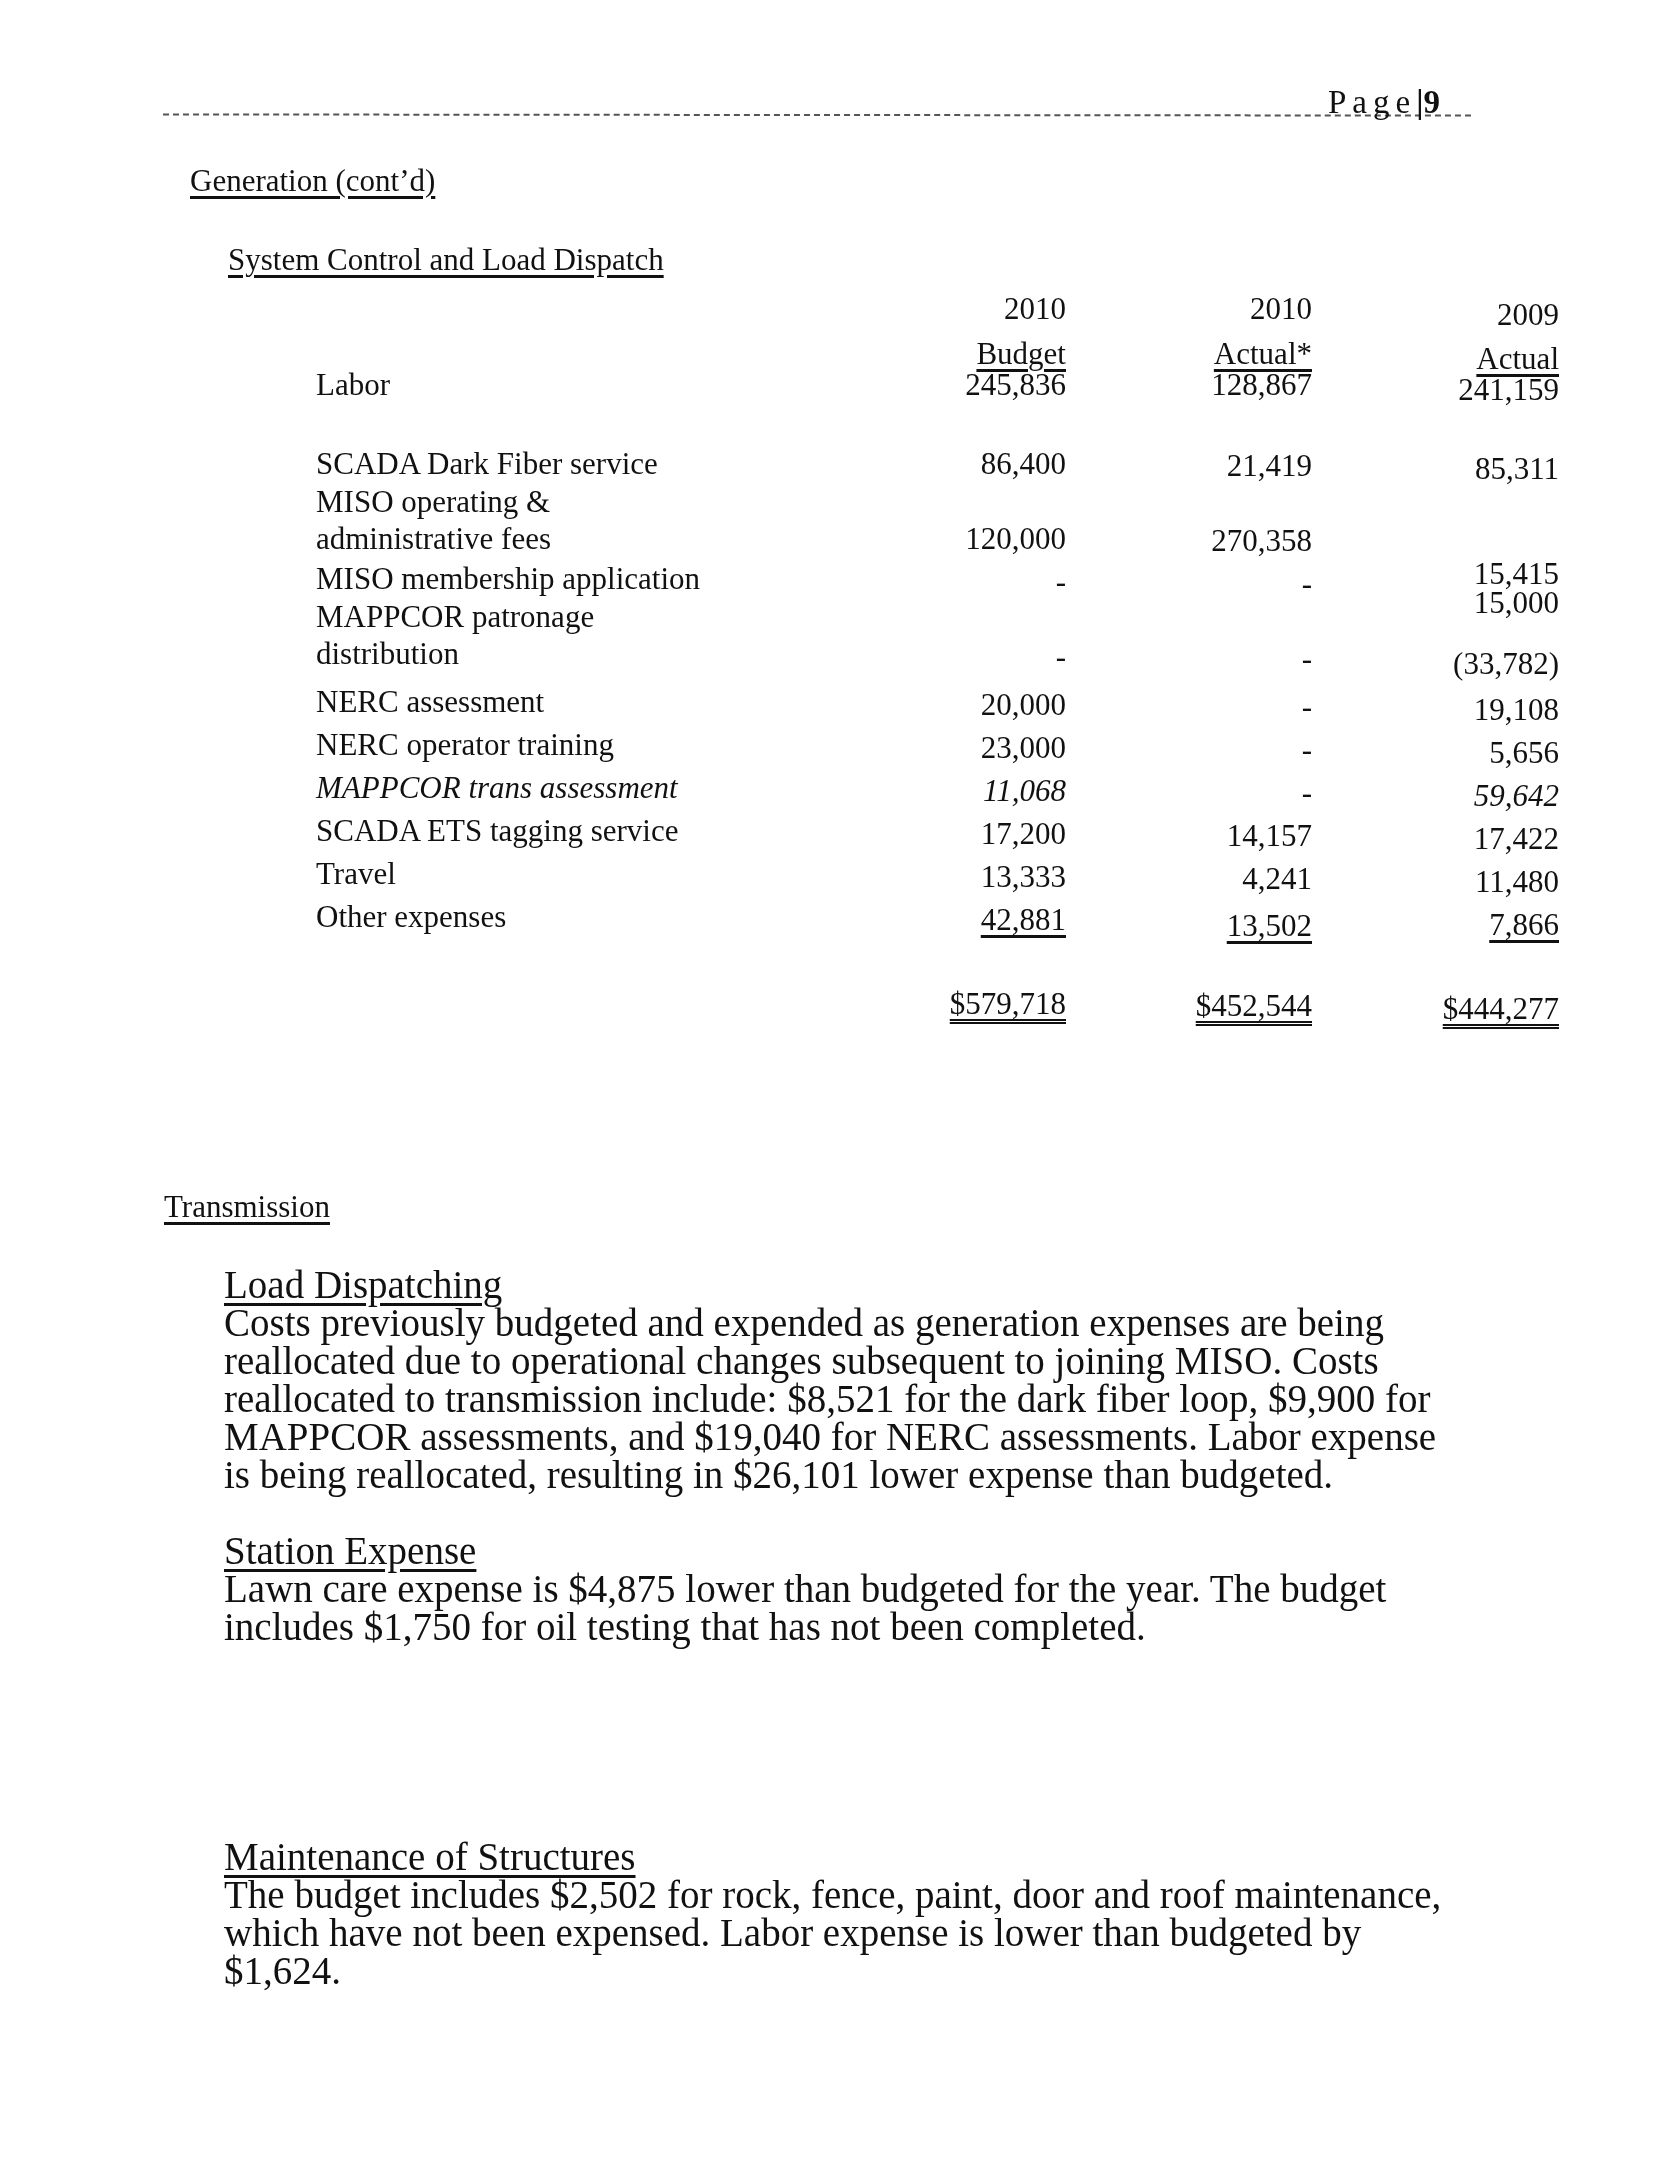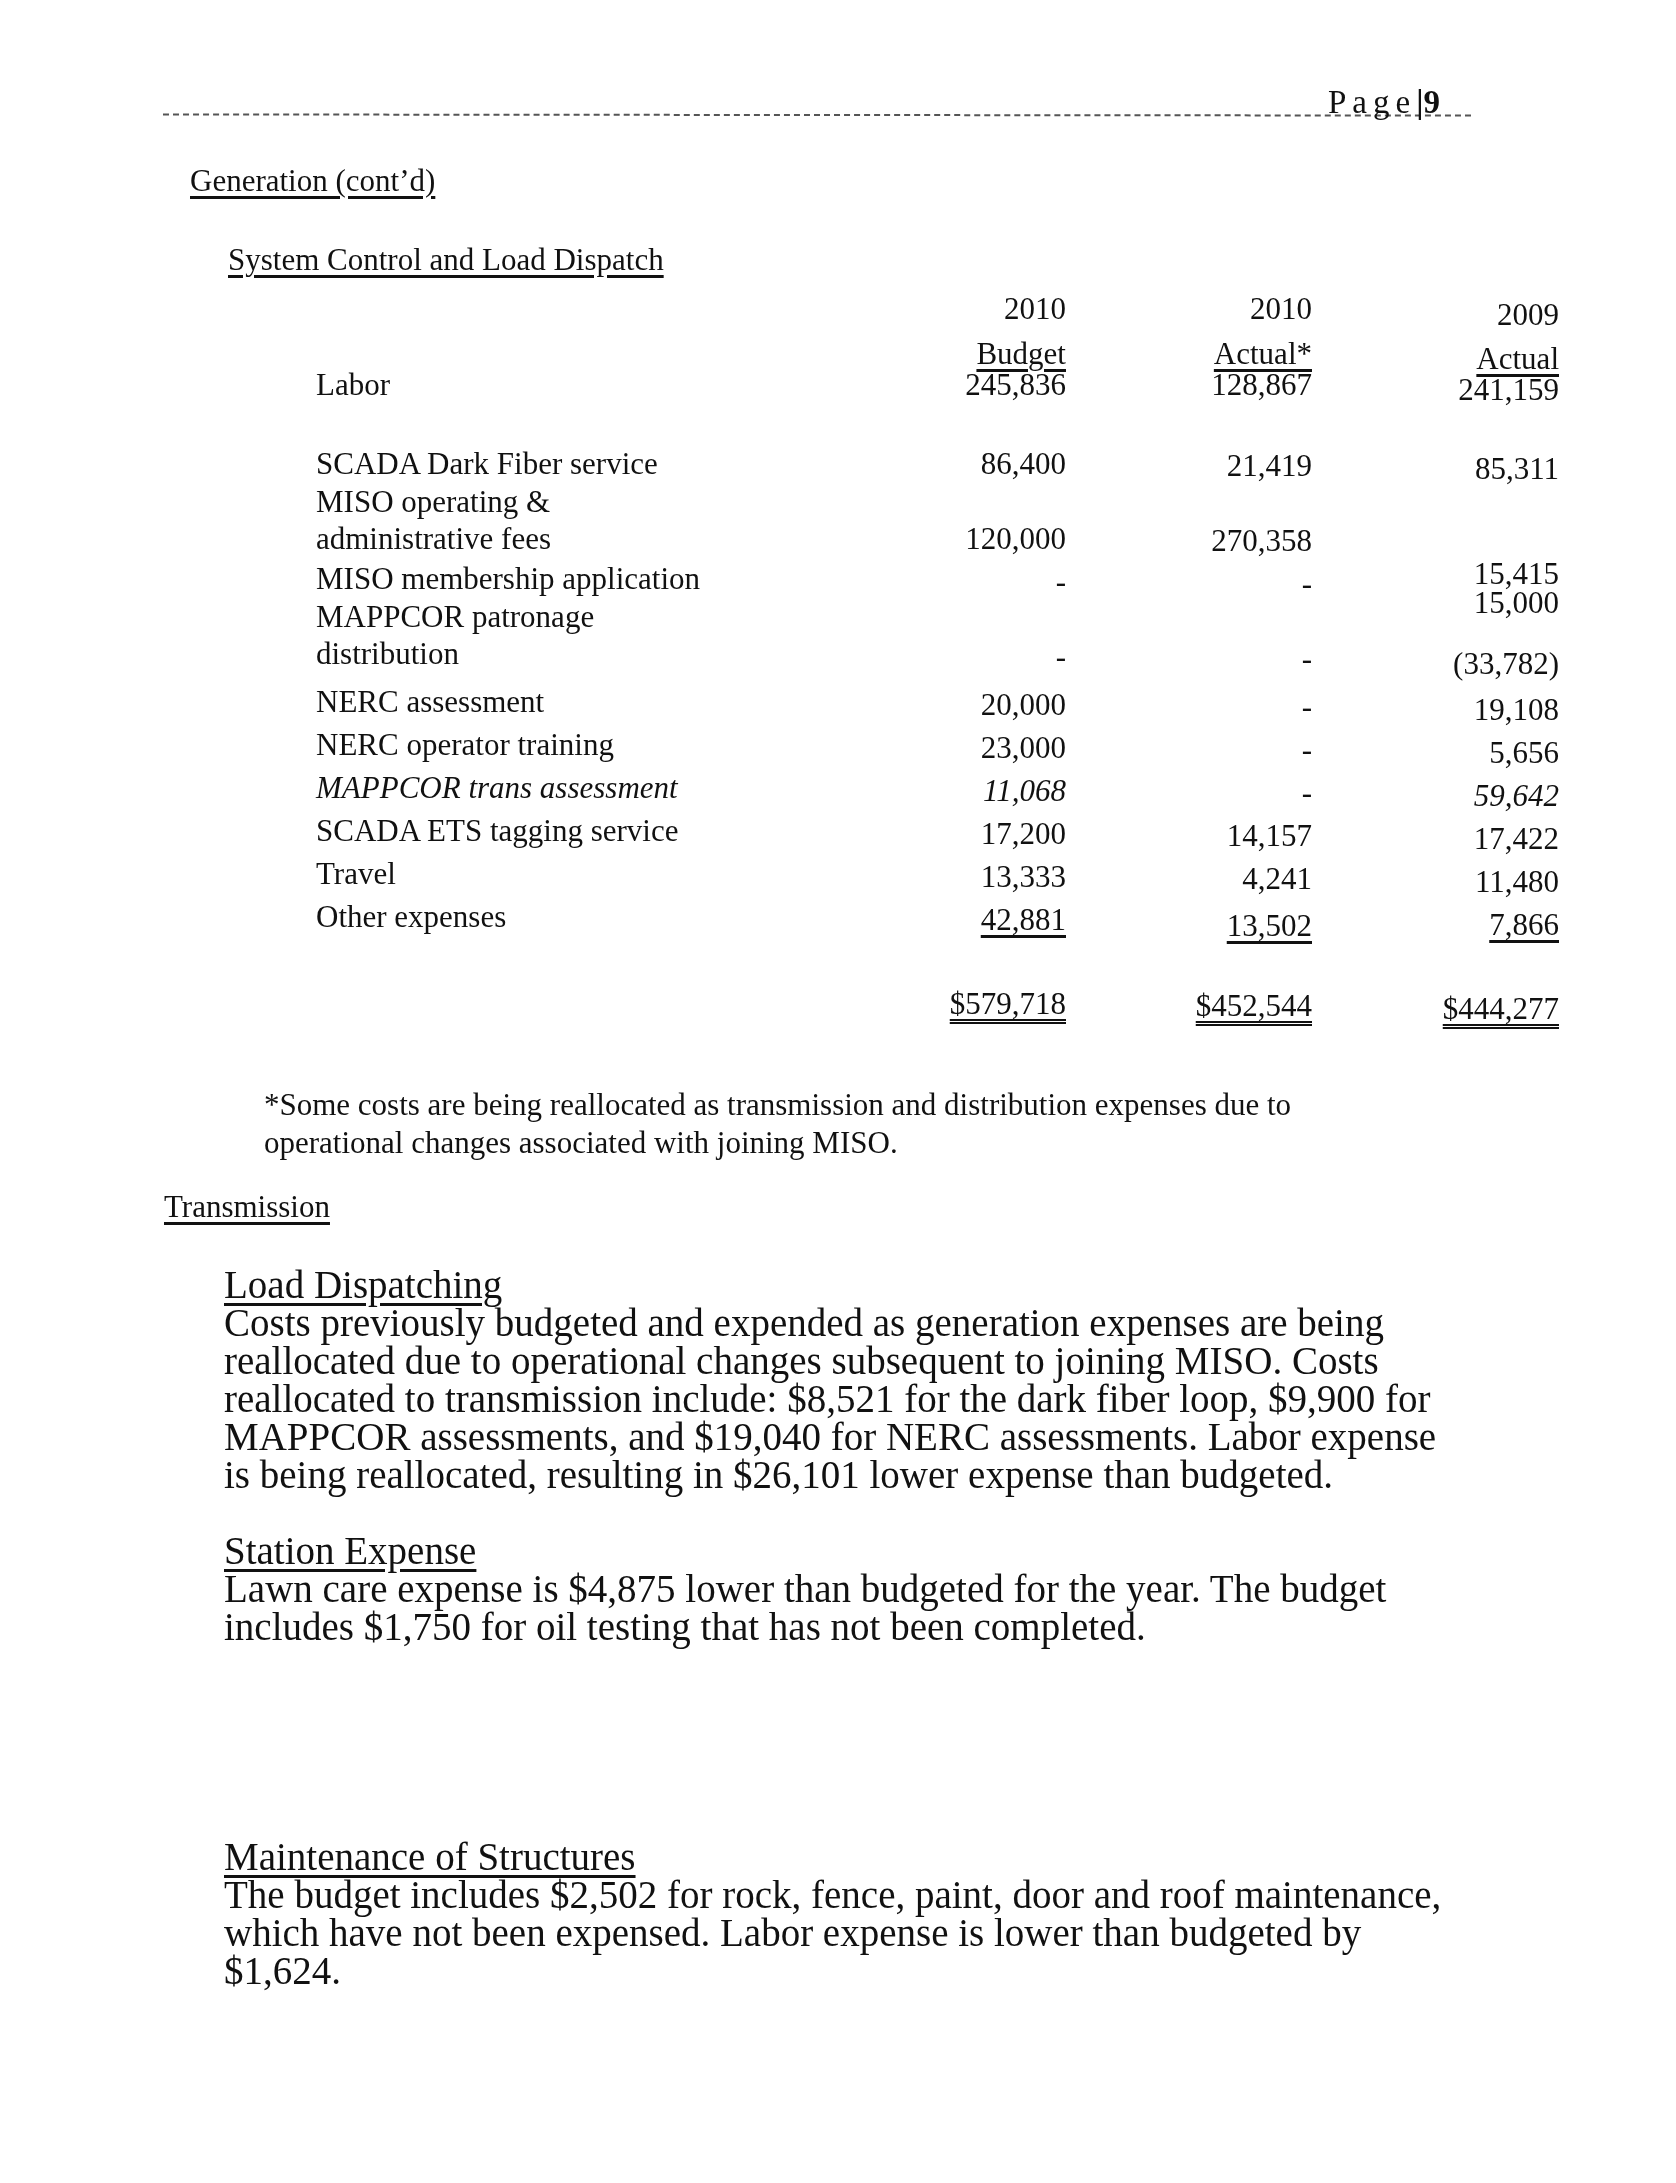--- a/index.html
+++ b/index.html
@@ -147,21 +147,20 @@
       <span class="val c3" style="top:8px;"><span class="u">7,866</span></span>
     </div>
 
     <div class="row" style="height:44px;">
       <span class="val c1"><span class="uu">$579,718</span></span>
       <span class="val c2" style="top:2px;"><span class="uu">$452,544</span></span>
       <span class="val c3" style="top:5px;"><span class="uu">$444,277</span></span>
     </div>
   </div>
 
-  <div class="footnote">*Some costs are being reallocated as transmission and distribution expenses due to operational changes associated with joining MISO.</div>
 
   <div class="h-section u" style="left:164px; top:1189px;">Transmission</div>
 
   <div class="para" style="top:1266px;">
     <p><span class="u">Load Dispatching</span></p>
     <p>Costs previously budgeted and expended as generation expenses are being reallocated due to operational changes subsequent to joining MISO.  Costs reallocated to transmission include: $8,521 for the dark fiber loop, $9,900 for MAPPCOR assessments, and $19,040 for NERC assessments.  Labor expense is being reallocated, resulting in $26,101 lower expense than budgeted.</p>
   </div>
 
   <div class="para" style="top:1532px;">
     <p><span class="u">Station Expense</span></p>

